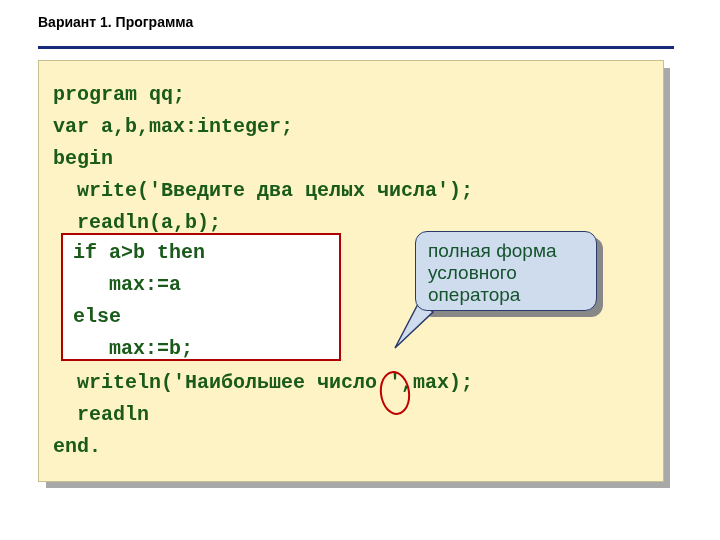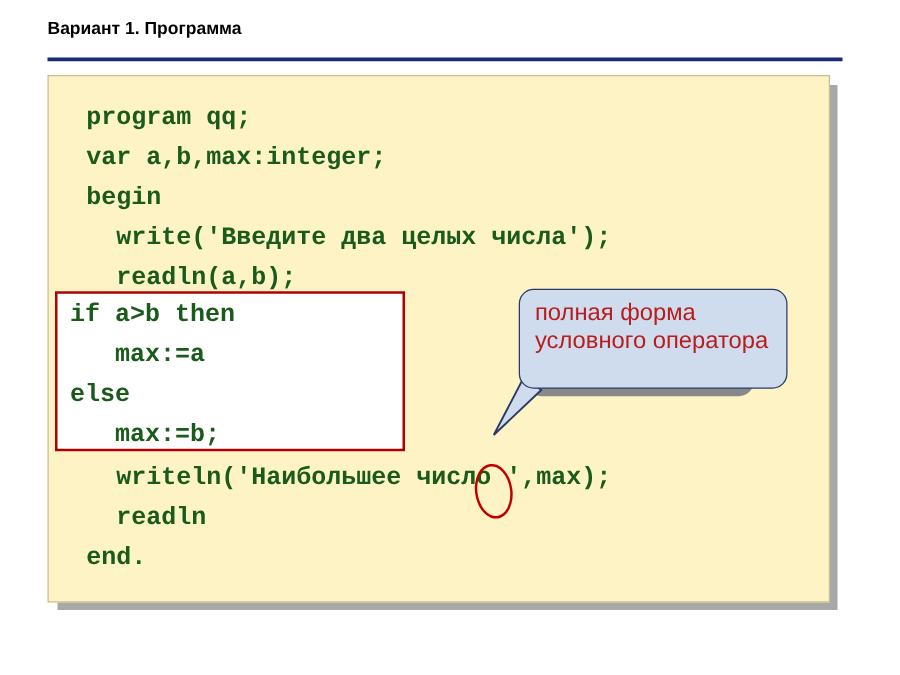--- a/index.html
+++ b/index.html
@@ -40,32 +40,32 @@
     position: absolute;
     left: 38px;
     top: 60px;
     width: 624px;
     height: 420px;
     background: #fdf3c4;
     border: 1px solid #c9c090;
   }
   .code {
     position: absolute;
-    left: 30px;
+    left: 14px;
     top: 18px;
     font-family: "Courier New", monospace;
     font-weight: bold;
     font-size: 20px;
     line-height: 32px;
     white-space: pre;
     color: #1a5a1a;
   }
   .highlight-box {
     position: absolute;
-    left: 44px;
+    left: 61px;
     top: 233px;
     width: 280px;
     height: 128px;
     background: #fff;
     border: 2px solid #b00000;
     box-sizing: border-box;
   }
   .highlight-code {
     position: absolute;
     left: 10px;
@@ -93,30 +93,30 @@
     top: 237px;
     width: 182px;
     height: 80px;
     background: #888;
     border-radius: 12px;
   }
   .callout {
     position: absolute;
     left: 415px;
     top: 231px;
-    width: 215px;
+    width: 182px;
     height: 80px;
     background: #cfdcee;
     border: 1.5px solid #2a3a6a;
     border-radius: 12px;
     box-sizing: border-box;
     padding: 8px 12px;
     font-size: 19px;
     line-height: 22px;
-    color: #b91c1c;
+    color: #14532d;
   }
   .callout-tail {
     position: absolute;
     left: 393px;
     top: 300px;
     width: 0;
     height: 0;
   }
   .callout-tail svg {
     position: absolute;

